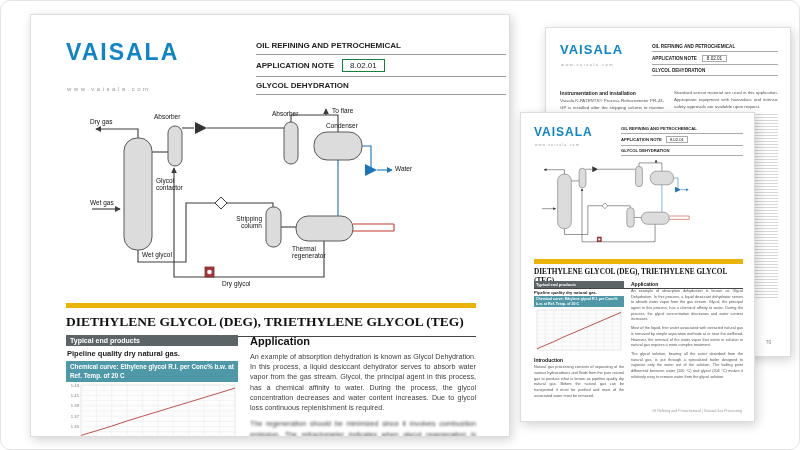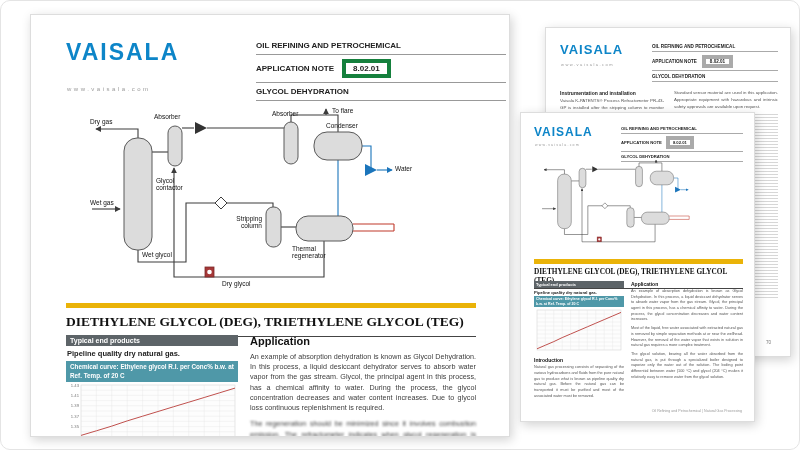--- a/index.html
+++ b/index.html
@@ -11,21 +11,21 @@
           box-shadow:2px 3px 10px rgba(0,0,0,.18); overflow:hidden; }
   #p1 { left:30px; top:14px;  width:480px; height:423px; z-index:1; }
   #p2 { left:545px; top:27px; width:246px; height:330px; z-index:2; }
   #p3 { left:520px; top:112px; width:235px; height:310px; z-index:3; }
 
   .logo { position:absolute; font-weight:bold; color:#0d85c8; letter-spacing:2px; }
   .website { position:absolute; color:#9a9a9a; letter-spacing:2.5px; }
 
   .hdr { position:absolute; }
   .hdr-row { border-bottom:1px solid #999; font-weight:bold; color:#222; display:flex; align-items:center; }
-  .code-box { border:4px solid #15803d; font-weight:bold; }
+  .code-box { border:1px solid #15803d; font-weight:normal; }
 
   
   #p1 .logo { left:35px; top:24px; font-size:23px; }
   #p1 .website { left:36px; top:71px; font-size:6px; }
   #p1 .hdr { left:225px; top:22px; width:250px; }
   #p1 .hdr-row { font-size:8px; padding:4px 0; }
   #p1 .code-box { margin-left:8px; padding:1px 7px; font-size:8px; }
 
   .diagram { position:absolute; }
   #p1 .diagram { left:55px; top:92px; width:410px; height:195px; }

